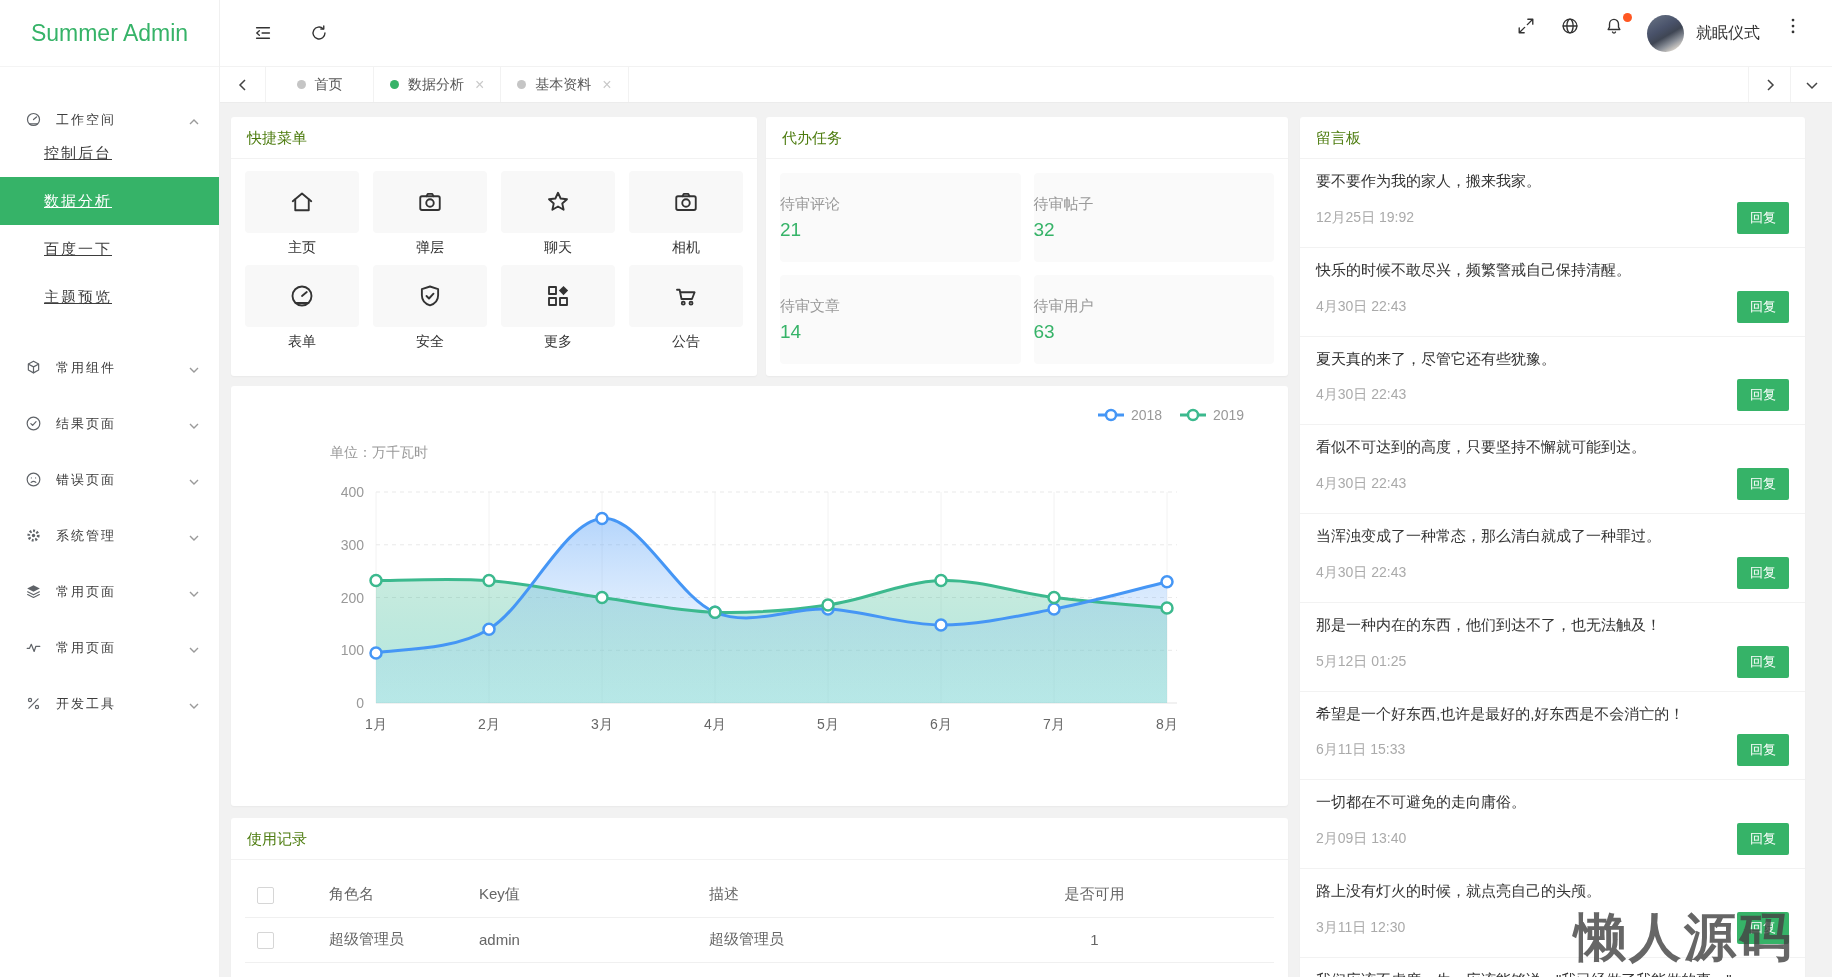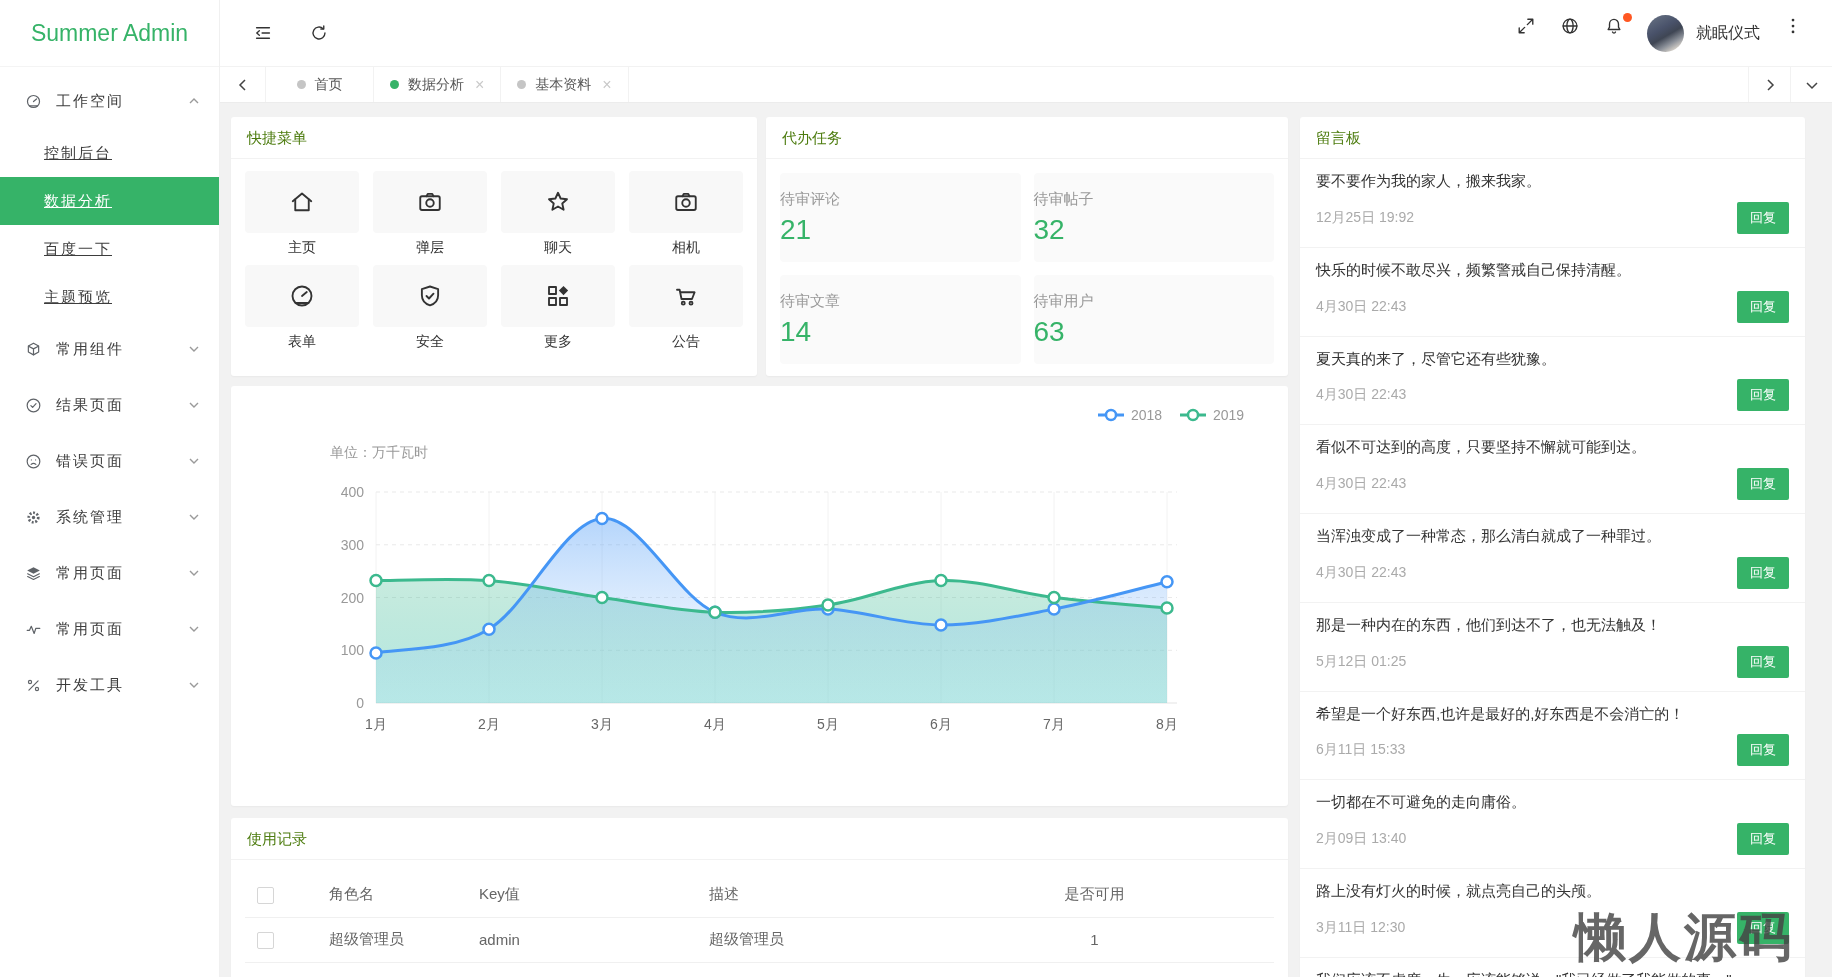--- a/index.html
+++ b/index.html
@@ -4,21 +4,21 @@
 <style>
   * { margin:0; padding:0; box-sizing:border-box; }
   html,body { width:1832px; height:977px; overflow:hidden; }
   body { font-family:"Liberation Sans","DejaVu Sans",sans-serif; background:#fff; position:relative; color:#333; }
   svg { display:block; }
 
   
   .sidebar { position:absolute; left:0; top:0; width:220px; height:100%; background:#fff; border-right:1px solid #f0f0f0; z-index:6; }
   .logo { height:67px; display:flex; align-items:center; justify-content:center; font-size:23px; color:#36b368; border-bottom:1px solid #f4f4f4; }
   .menu { padding-top:6px; }
-  .menu-item { height:56px; display:flex; align-items:center; padding:0 18px 0 24px; font-size:15px; color:#3d3d3d; letter-spacing:2px; cursor:pointer; }
+  .menu-item { height:56px; display:flex; align-items:flex-end; padding:0 18px 0 24px; font-size:13px; color:#3d3d3d; letter-spacing:2px; cursor:pointer; }
   .mi-icon { width:19px; height:19px; margin-right:13px; color:#5f6368; flex:none; }
   .mi-icon svg { width:100%; height:100%; }
   .chev { margin-left:auto; width:14px; height:14px; color:#9a9a9a; flex:none; }
   .chev svg { width:100%; height:100%; }
   .chev.open { transform:rotate(180deg); }
   .sub-item { height:48px; line-height:48px; padding-left:44px; font-size:15px; color:#3d3d3d; letter-spacing:2px; cursor:pointer;text-decoration:underline; }
   .sub-item.active { background:#36b368; color:#fff; }
 
   
   .topbar { position:absolute; left:220px; right:0; top:0; height:67px; background:#fff; border-bottom:1px solid #f2f2f2; display:flex; align-items:center; z-index:5; }
@@ -57,21 +57,21 @@
   .quick-grid { display:grid; grid-template-columns:repeat(4,1fr); gap:8px 14px; padding:12px 14px; }
   .quick-item { text-align:center; cursor:pointer; }
   .quick-box { height:62px; background:#f8f8f8; border-radius:4px; display:flex; align-items:center; justify-content:center; color:#333; }
   .quick-box svg { width:30px; height:30px; }
   .quick-label { margin-top:6px; font-size:14px; color:#333; }
 
   
   .task-grid { display:grid; grid-template-columns:1fr 1fr; gap:13px; padding:14px; }
   .task-box { background:#fafafa; border-radius:4px; height:89px; display:flex; flex-direction:column; align-items:flex-start; justify-content:center; }
   .task-label { color:#999; font-size:15px; }
-  .task-value { color:#36b368; font-size:28px; margin-top:5px; }
+  .task-value { color:#36b368; font-size:19px; margin-top:5px; }
 
   
   .chart-wrap { padding:14px; }
 
   
   .usage-table { width:1029px; margin:12px 14px 0; border-collapse:collapse; table-layout:fixed; }
   .usage-table th, .usage-table td { height:45px; font-size:15px; color:#666; font-weight:normal; text-align:left; padding-left:24px; border-bottom:1px solid #f0f0f0; }
   .usage-table .c-check { width:60px; padding-left:12px; }
   .usage-table .c-role { width:150px; }
   .usage-table .c-key { width:230px; }

